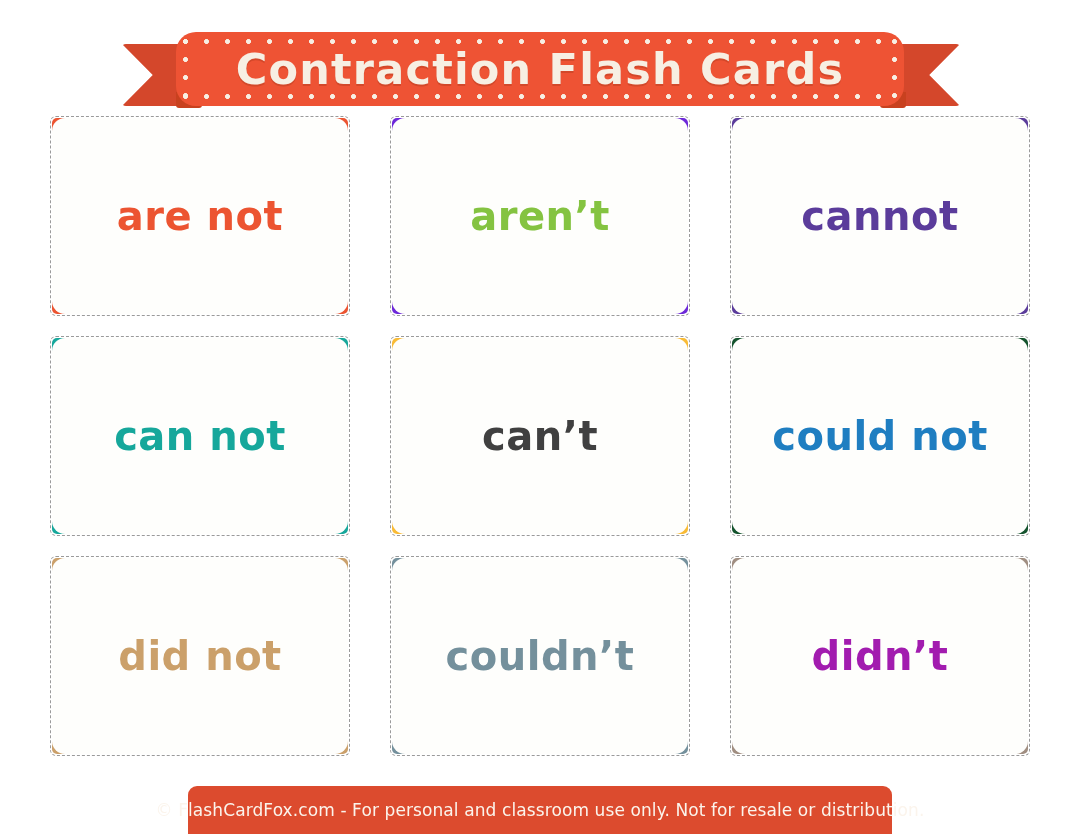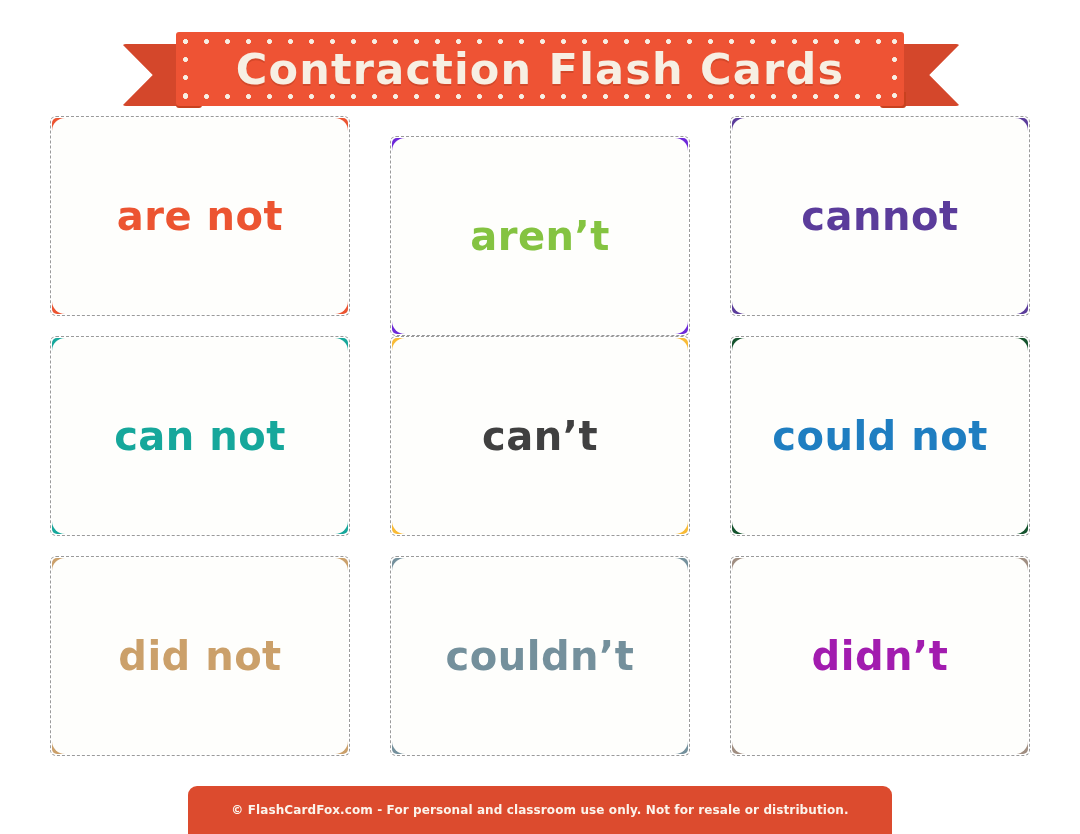--- a/index.html
+++ b/index.html
@@ -162,55 +162,55 @@
     height: 48px;
     background: #DC4B2E;
     border-radius: 9px 9px 0 0;
     display: flex;
     align-items: center;
     justify-content: center;
   }
   .footer-text {
     color: #FBF4EC;
     font-family: "DejaVu Sans", "Liberation Sans", sans-serif;
-    font-size: 12px;
-    font-weight: bold;
+    font-size: 17px;
+    font-weight: normal;
     letter-spacing: 0.1px;
     white-space: nowrap;
   }
 </style>
 </head>
 <body style="background: rgb(255, 255, 255);">
 
 <div class="banner-wrap">
   <div class="ribbon-tail left" style="background: rgb(212, 71, 43);"></div>
   <div class="ribbon-tail right" style="background: rgb(212, 71, 43);"></div>
   <div class="ribbon-fold left" style="background: rgb(200, 65, 31);"></div>
   <div class="ribbon-fold right" style="background: rgb(200, 65, 31);"></div>
 
-  <div class="banner" style="background: rgb(238, 83, 52);">
+  <div class="banner" style="background: rgb(238, 83, 52); border-radius: 20px;">
     <div class="banner-dots">
       <div class="dot-row top"></div>
       <div class="dot-row bottom"></div>
       <div class="dot-col left"></div>
       <div class="dot-col right"></div>
     </div>
     <div class="banner-title" style="color: rgb(247, 239, 227);">Contraction Flash Cards</div>
   </div>
 </div>
 
 <div class="grid">
 
   <div class="card" style="background: rgb(236, 84, 49);">
     <div class="card-inner">
       <span class="card-term" style="color: rgb(236, 84, 49);">are not</span>
     </div>
   </div>
 
-  <div class="card" style="background: #6d28d9; margin-top: 20px;">
+  <div class="card" style="background: #6d28d9;">
     <div class="card-inner">
       <span class="card-term" style="color: rgb(132, 195, 65);">aren’t</span>
     </div>
   </div>
 
   <div class="card" style="background: rgb(91, 60, 155);">
     <div class="card-inner">
       <span class="card-term" style="color: rgb(91, 60, 155);">cannot</span>
     </div>
   </div>

